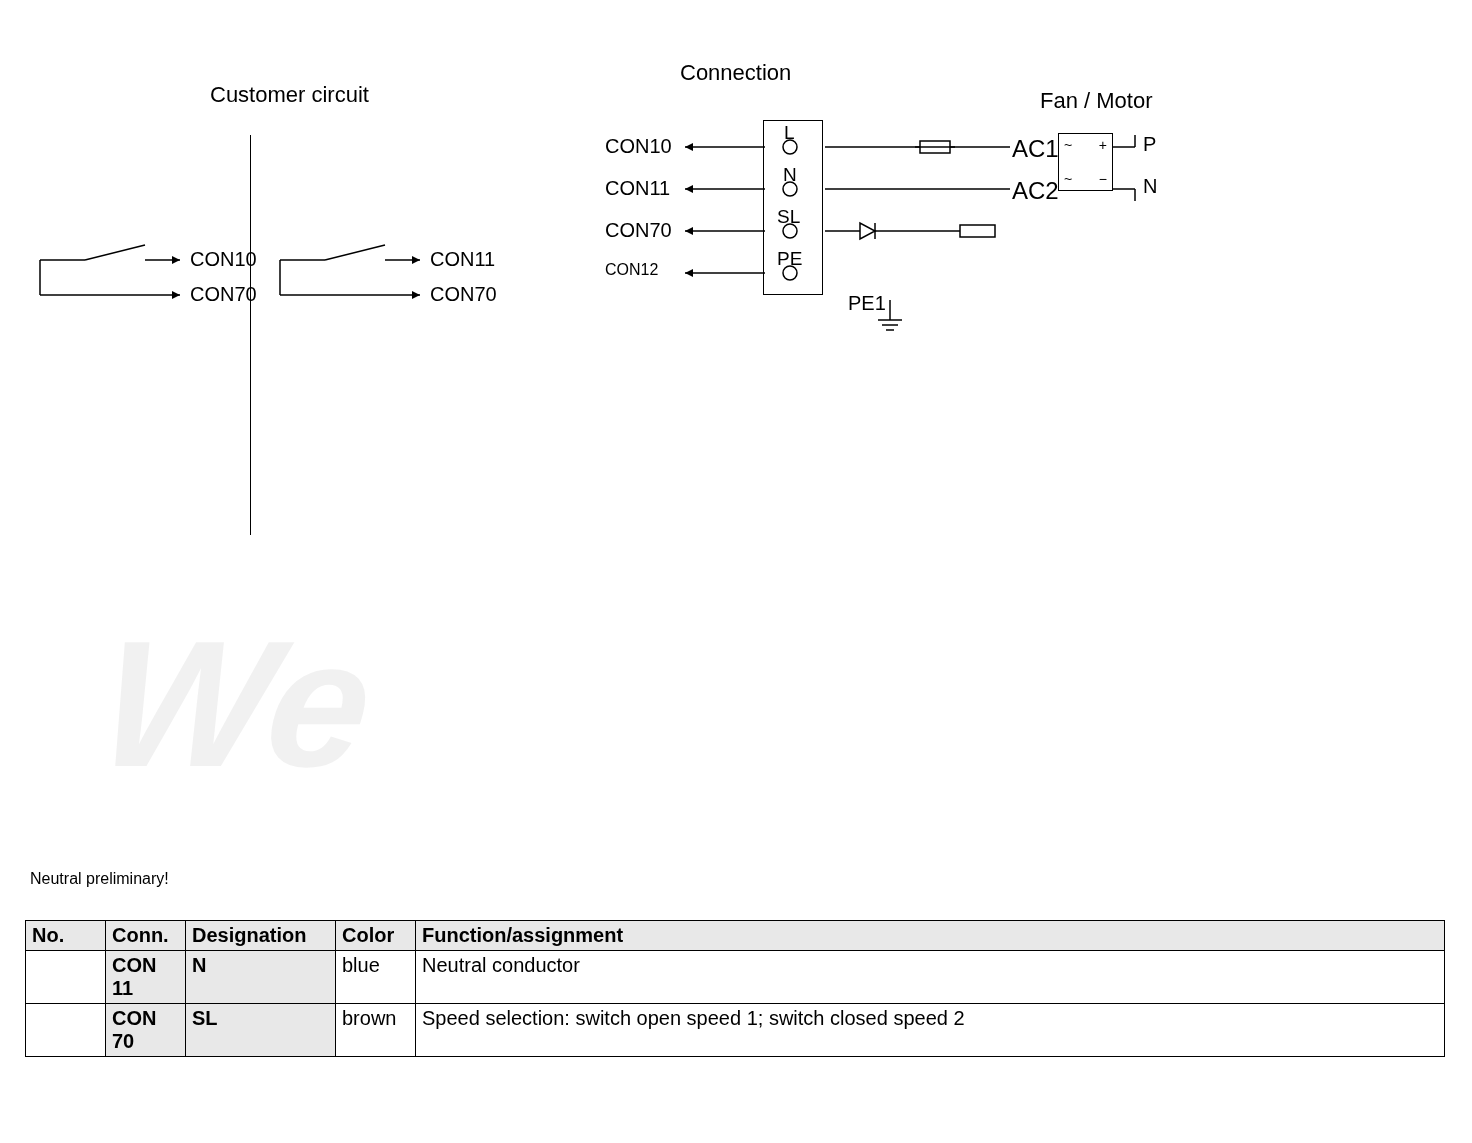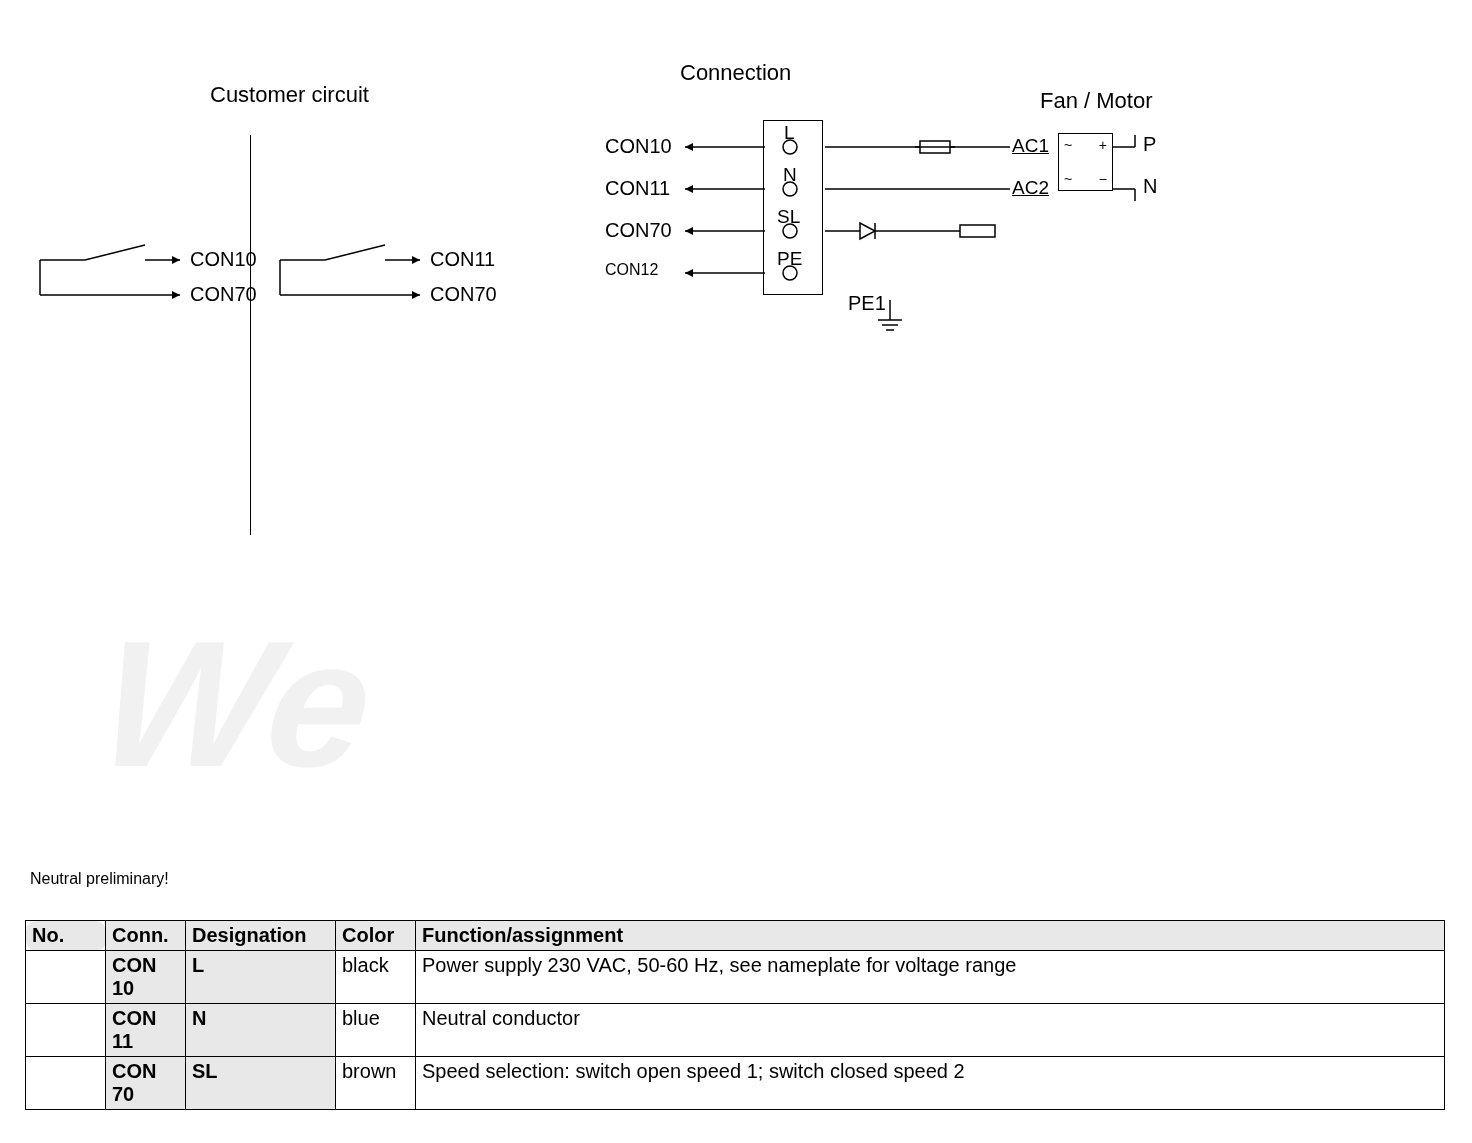--- a/index.html
+++ b/index.html
@@ -54,22 +54,21 @@
       top: 15px;
     }
     
     
     .motor-side {
       position: absolute;
       left: 1000px;
       top: 15px;
     }
     .ac-label {
-      font-size: 19px;
-      text-decoration: underline;
+      font-size: 24px;
       position: absolute;
     }
     .motor-box {
       position: absolute;
       border: 1.5px solid #000;
       width: 55px;
       height: 58px;
       left: 58px;
       top: 8px;
     }
@@ -142,21 +141,21 @@
       vertical-align: top;
     }
     th {
       background: #e8e8e8;
       font-weight: bold;
     }
     td.conn-col {
       background: #e8e8e8;
       font-weight: bold;
     }
-    .col-no { width: 80px; border-radius: 10px; }
+    .col-no { width: 80px; }
     .col-conn { width: 80px; }
     .col-desig { width: 150px; }
     .col-color { width: 80px; }
   </style>
 </head>
 <body>
 
 <div class="header-labels">
   <span class="label-customer">Customer circuit</span>
   <span class="label-connection">Connection</span>
@@ -276,27 +275,20 @@
         <th class="col-no">No.</th>
         <th class="col-conn">Conn.</th>
         <th class="col-desig">Designation</th>
         <th class="col-color">Color</th>
         <th>Function/assignment</th>
       </tr>
     </thead>
     <tbody>
       <tr>
         <td></td>
-        <td class="conn-col">CON 10</td>
-        <td class="conn-col">L</td>
-        <td>black</td>
-        <td>Power supply 230 VAC, 50-60 Hz, see nameplate for voltage range</td>
-      </tr>
-      <tr>
-        <td></td>
         <td class="conn-col">CON 11</td>
         <td class="conn-col">N</td>
         <td>blue</td>
         <td>Neutral conductor</td>
       </tr>
       <tr>
         <td></td>
         <td class="conn-col">CON 70</td>
         <td class="conn-col">SL</td>
         <td>brown</td>

